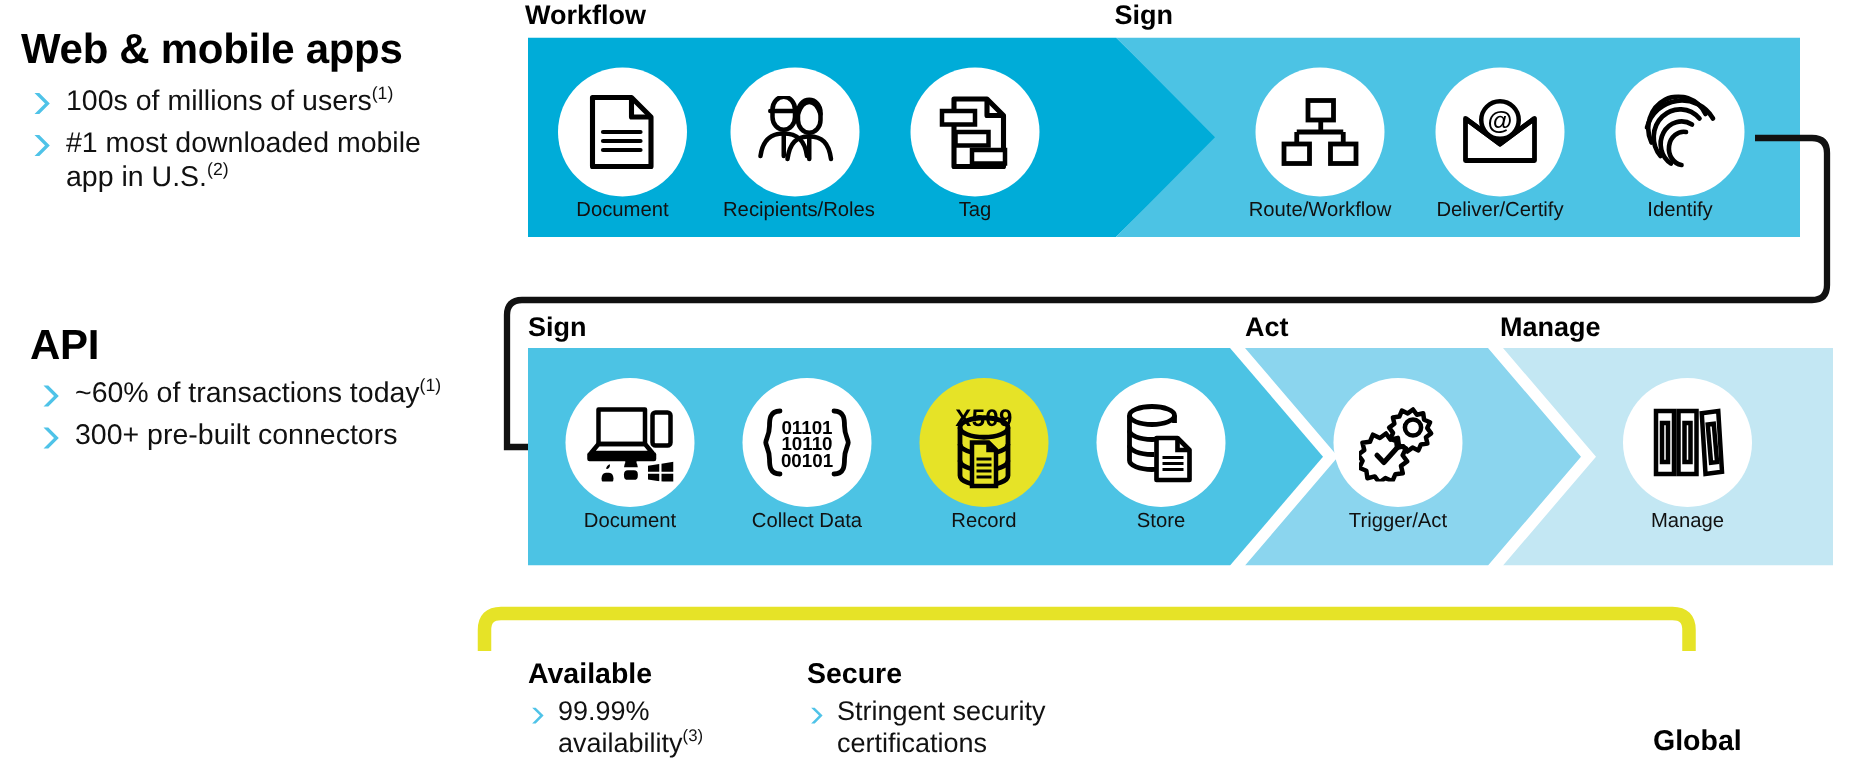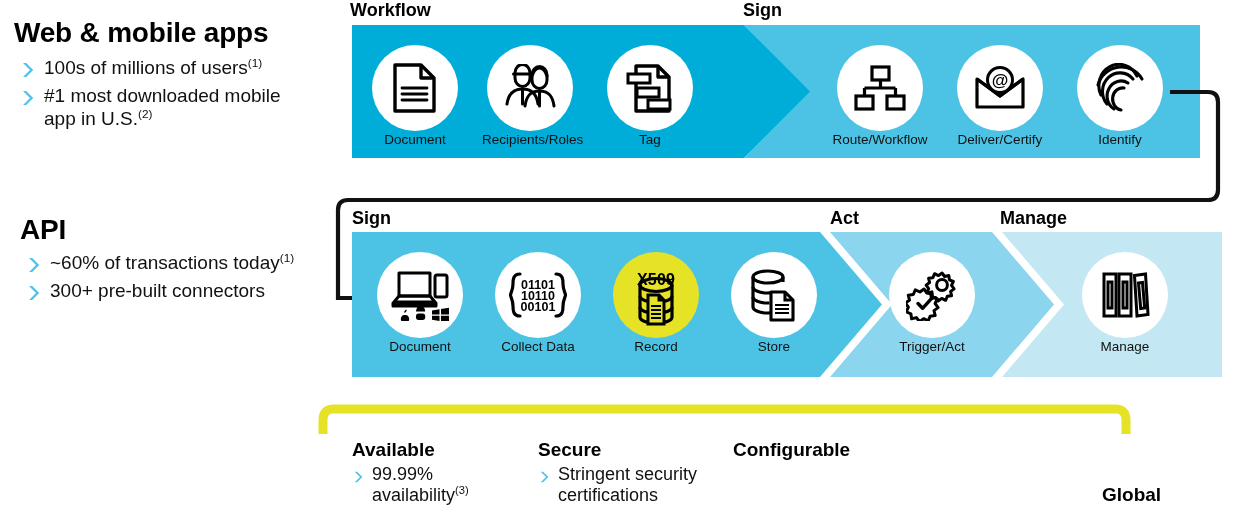--- a/index.html
+++ b/index.html
@@ -386,23 +386,20 @@
         <span class="chev">
           <svg viewBox="0 0 14 16" width="11" height="12">
               <path d="M2 1 L9 8 L2 15 L5.2 15 L12.2 8 L5.2 1 Z" fill="#4FC3E8"></path>
             </svg>
         </span>
         <span>Stringent security certifications</span>
       </li>
     </ul>
   </div>
 
-  <div class="feat" style="left:733px;width:180px;">
-    <div class="feat-title">Configurable</div>
-  </div>
 
 
   <div class="feat" style="left:1102px;width:140px;margin-top:45px;">
     <div class="feat-title">Global</div>
     <ul class="feat-list">
       <li class="feat-item">
         <span class="chev">
           <svg viewBox="0 0 14 16" width="11" height="12">
               <path d="M2 1 L9 8 L2 15 L5.2 15 L12.2 8 L5.2 1 Z" fill="#4FC3E8"></path>
             </svg>

